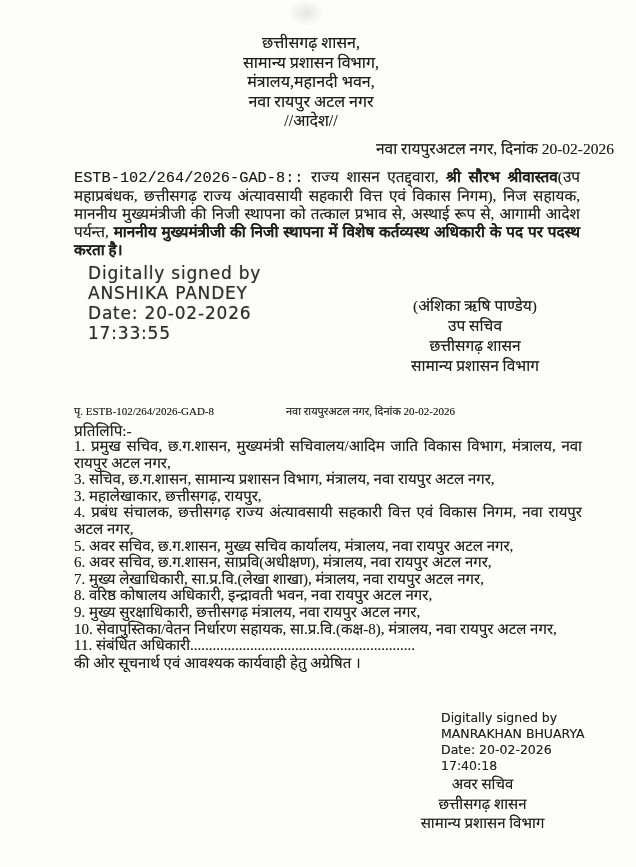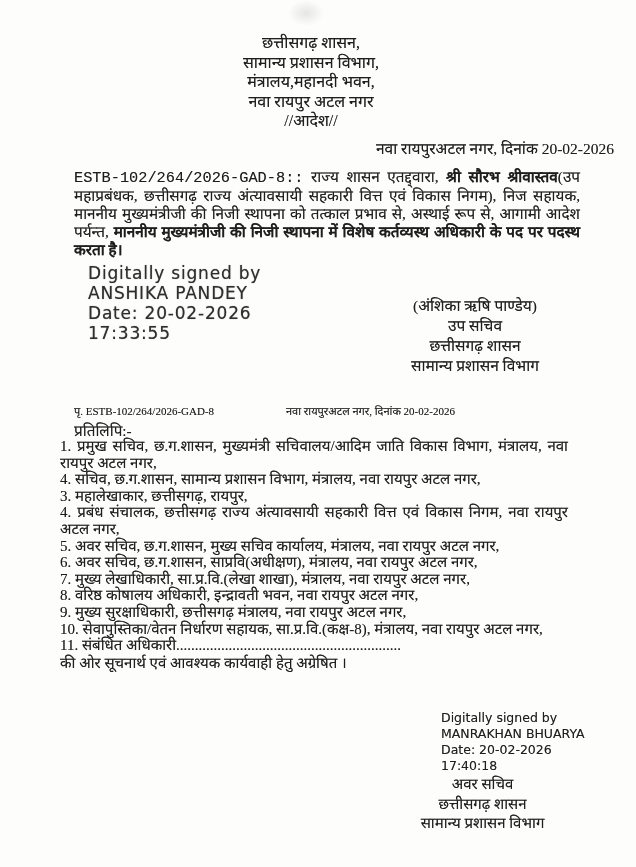--- a/index.html
+++ b/index.html
@@ -95,21 +95,21 @@
   }
   .copy-label {
     position: absolute;
     top: 420px;
     left: 74px;
     font-size: 15.3px;
   }
   .copy-list {
     position: absolute;
     top: 438px;
-    left: 60px;
+    left: 74px;
     width: 508px;
     font-size: 15px;
     line-height: 16.6px;
   }
   .copy-list .copy-item {
     text-align: justify;
   }
   .copy-closing {
     text-align: left;
     margin-top: 1px;
@@ -170,21 +170,21 @@
   </div>
 
   <div class="ref-row dev">
     <span class="ref-no">पृ. ESTB-102/264/2026-GAD-8</span><span>नवा रायपुरअटल नगर, दिनांक 20-02-2026</span>
   </div>
 
   <div class="copy-label dev">प्रतिलिपि:-</div>
 
   <div class="copy-list dev">
     <div class="copy-item">1. प्रमुख सचिव, छ.ग.शासन, मुख्यमंत्री सचिवालय/आदिम जाति विकास विभाग, मंत्रालय, नवा रायपुर अटल नगर,</div>
-    <div class="copy-item">4. सचिव, छ.ग.शासन, सामान्य प्रशासन विभाग, मंत्रालय, नवा रायपुर अटल नगर,</div>
+    <div class="copy-item">3. सचिव, छ.ग.शासन, सामान्य प्रशासन विभाग, मंत्रालय, नवा रायपुर अटल नगर,</div>
     <div class="copy-item">3. महालेखाकार, छत्तीसगढ़, रायपुर,</div>
     <div class="copy-item">4. प्रबंध संचालक, छत्तीसगढ़ राज्य अंत्यावसायी सहकारी वित्त एवं विकास निगम, नवा रायपुर अटल नगर,</div>
     <div class="copy-item">5. अवर सचिव, छ.ग.शासन, मुख्य सचिव कार्यालय, मंत्रालय, नवा रायपुर अटल नगर,</div>
     <div class="copy-item">6. अवर सचिव, छ.ग.शासन, साप्रवि(अधीक्षण), मंत्रालय, नवा रायपुर अटल नगर,</div>
     <div class="copy-item">7. मुख्य लेखाधिकारी, सा.प्र.वि.(लेखा शाखा), मंत्रालय, नवा रायपुर अटल नगर,</div>
     <div class="copy-item">8. वरिष्ठ कोषालय अधिकारी, इन्द्रावती भवन, नवा रायपुर अटल नगर,</div>
     <div class="copy-item">9. मुख्य सुरक्षाधिकारी, छत्तीसगढ़ मंत्रालय, नवा रायपुर अटल नगर,</div>
     <div class="copy-item">10. सेवापुस्तिका/वेतन निर्धारण सहायक, सा.प्र.वि.(कक्ष-8), मंत्रालय, नवा रायपुर अटल नगर,</div>
     <div class="copy-item">11. संबंधित अधिकारी............................................................</div>
     <div class="copy-closing">की ओर सूचनार्थ एवं आवश्यक कार्यवाही हेतु अग्रेषित ।</div>

